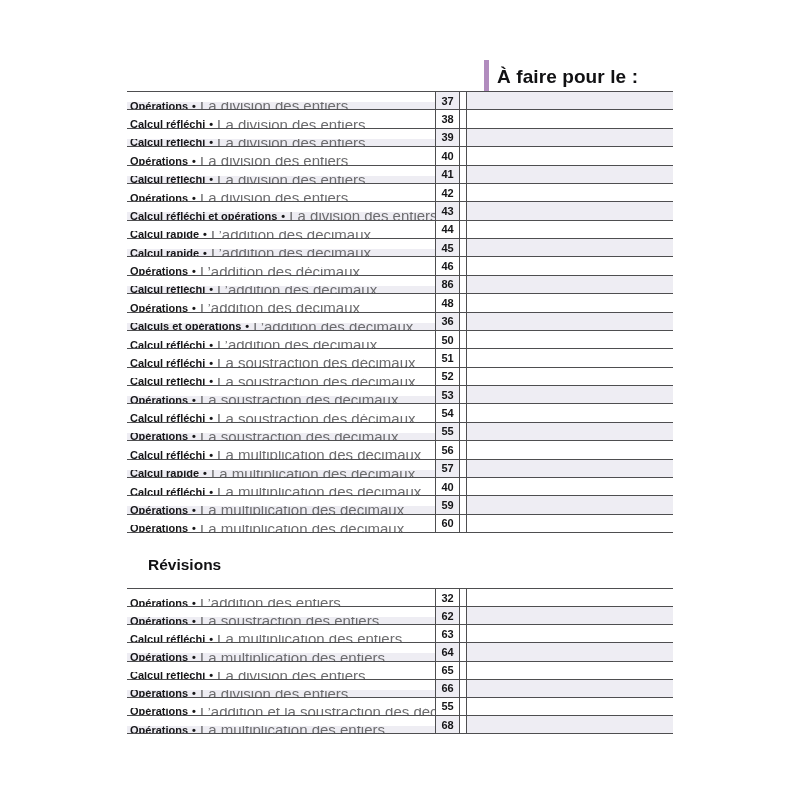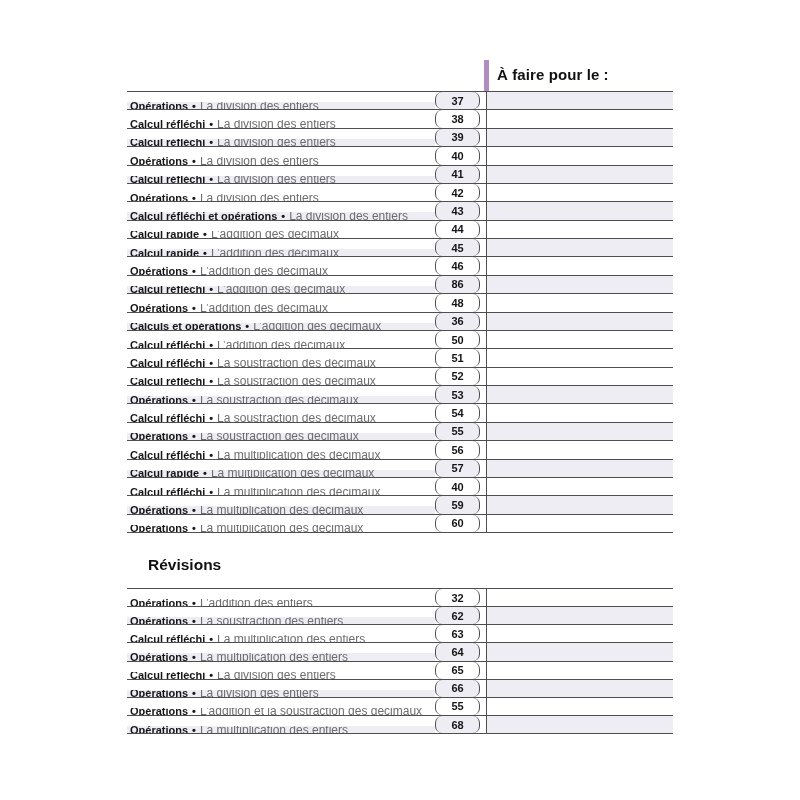--- a/index.html
+++ b/index.html
@@ -12,21 +12,21 @@
   }
 
   
   .accent-bar {
     position: absolute; left: 484px; top: 60px;
     width: 5px; height: 31px;
     background: #b18cbe;
   }
   .todo-label {
     position: absolute; left: 497px; top: 66px;
-    font-size: 15px; font-weight: 700; color: #111113;
+    font-size: 19px; font-weight: 700; color: #111113;
     letter-spacing: 0.1px;
   }
 
   
   .toc-table {
     position: absolute; left: 127px; width: 546px;
     border-bottom: 1.5px solid #4e4e50;
   }
   #table-main { top: 91px; }
   #table-revisions { top: 588px; }
@@ -40,39 +40,39 @@
   }
   #table-revisions .row { height: 18.15px; }
 
   .label-cell {
     width: 308px; box-sizing: border-box;
     display: flex; align-items: center;
     padding-left: 3px;
     white-space: nowrap; overflow: hidden; margin-top: 10px;
   }
   .page-cell {
-    width: 45px; box-sizing: border-box;
+    width: 25px; box-sizing: border-box;
     border-left: 1.5px solid #4e4e50;
     border-right: 1.5px solid #4e4e50;
     display: flex; align-items: center; justify-content: center;
-    font-size: 11px; font-weight: 700; color: #151517; border-radius: 7px;
+    font-size: 11px; font-weight: 700; color: #151517;
   }
   .spacer-cell { width: 6px; background: #ffffff; }
   .date-cell {
     flex: 1; box-sizing: border-box;
     border-left: 1.5px solid #4e4e50;
   }
 
   .row.shaded .label-cell,
   .row.shaded .page-cell,
   .row.shaded .date-cell { background: #eeedf3; }
 
   .row-label { font-size: 11px; font-weight: 700; color: #161618; }
   .bullet    { font-size: 11px; font-weight: 700; color: #161618; margin: 0 4px; }
-  .row-topic { font-size: 12px; font-weight: 400; color: #6d6d6f; }
+  .row-topic { font-size: 15px; font-weight: 400; color: #6d6d6f; }
 
   .revisions-heading {
     position: absolute; left: 136px; top: 544px;
     margin: 12px;
     font-size: 15.5px; font-weight: 700; color: #111113;
   }
 </style>
 </head>
 <body>
 

